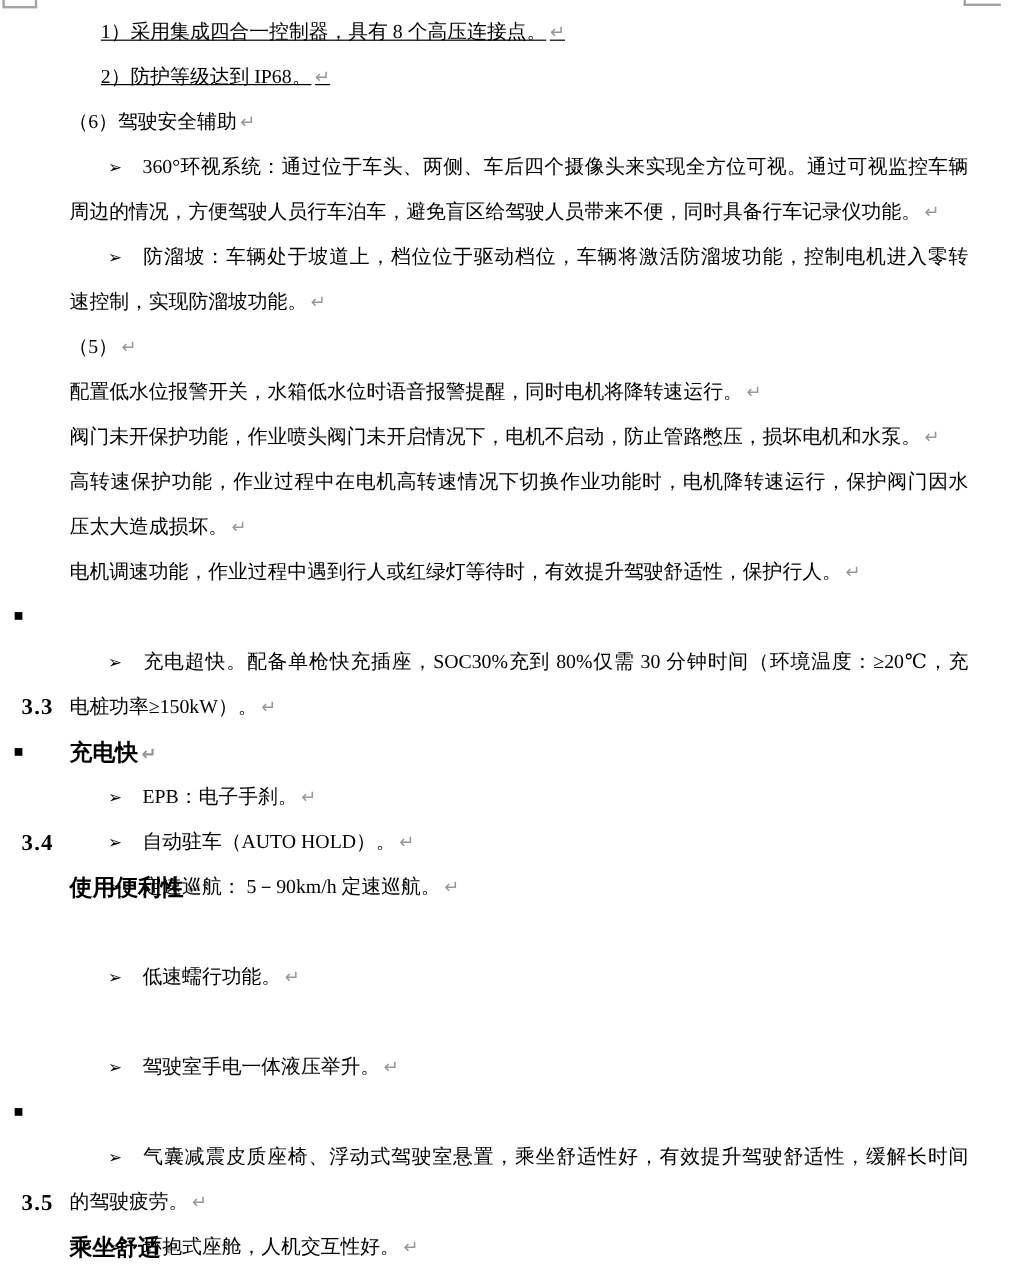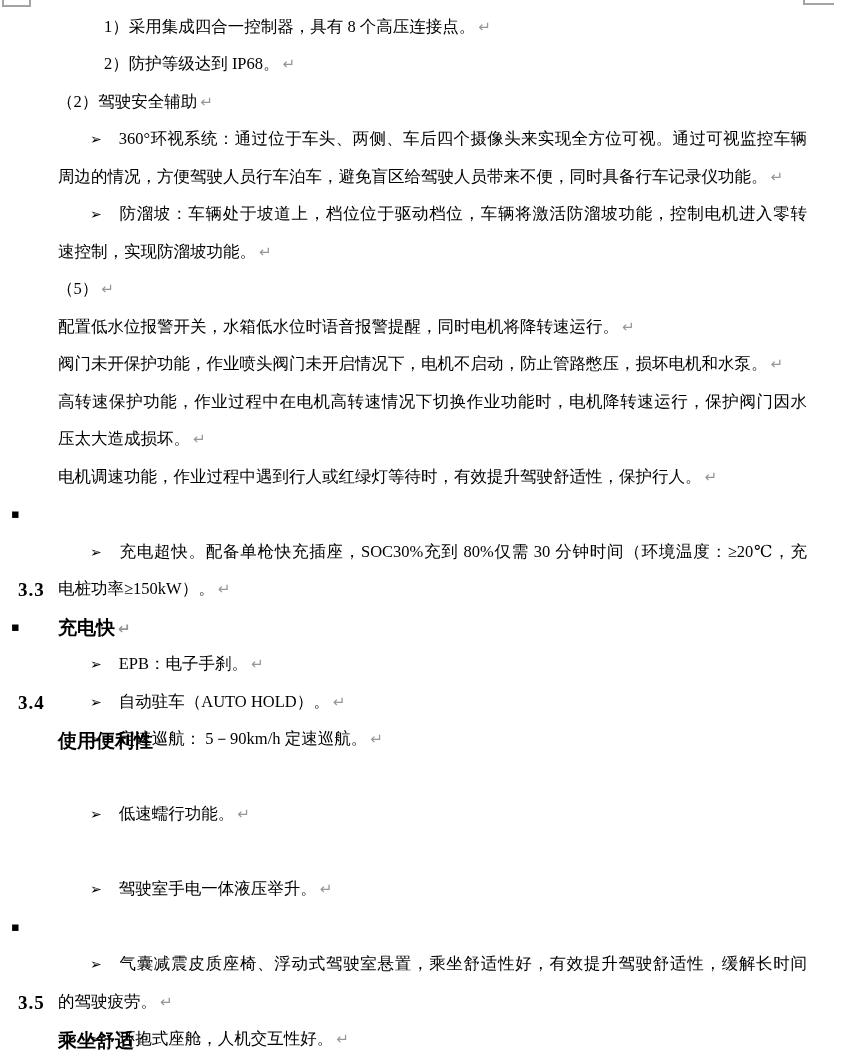--- a/index.html
+++ b/index.html
@@ -6,21 +6,21 @@
   .page{
     position:relative;
     width:844px;height:1063px;
     background:#ffffff;
     overflow:hidden;
     font-family:"Liberation Serif","DejaVu Serif",serif;
     font-size:16.5px;
     color:#000000;
   }
   .ln{position:absolute;height:38px;line-height:38px;white-space:pre;}
-  .num   {left:104px;}
+  .num   {left:84px;text-decoration:underline;}
   .paren {left:57px;}
   .body, .cont {left:58px;}
   .li    {left:90px;}
   .jfull {right:37px;white-space:normal;text-align:justify;text-align-last:justify;text-justify:inter-ideograph;}
   .tab{display:inline-block;width:17px;}
   .bu{font-family:"DejaVu Sans",sans-serif;font-size:14px;}
   .pi{color:#969696;font-size:15px;padding-left:3px;font-family:"DejaVu Sans",sans-serif;}
   .hd{left:0;right:0;font-weight:bold;font-size:19px;}
   .hd .hbul{position:absolute;left:11px;top:0;font-size:13px;font-family:"DejaVu Sans",sans-serif;}
   .hd .hnum{position:absolute;left:18px;letter-spacing:1px;}
@@ -39,21 +39,21 @@
 
 <div class="page">
 
   <div class="frag-left"></div>
   <div class="frag-right"></div>
 
   <div class="ln num" style="top:7.5px"><span>1）采用集成四合一控制器，具有 8 个高压连接点。</span><span class="pi">↵</span></div>
 
   <div class="ln num" style="top:45px"><span>2）防护等级达到 IP68。</span><span class="pi">↵</span></div>
 
-  <div class="ln paren" style="top:82.5px"><span>（2）驾驶安全辅助</span><span class="pi">↵</span></div>
+  <div class="ln paren" style="top:82.5px"><span>（6）驾驶安全辅助</span><span class="pi">↵</span></div>
 
   <div class="ln li jfull" style="top:120px"><span class="bu">➢</span><span class="tab"></span><span>360°环视系统：通过位于车头、两侧、车后四个摄像头来实现全方位可视。通过可视监控车辆</span></div>
 
   <div class="ln cont" style="top:157.5px"><span>周边的情况，方便驾驶人员行车泊车，避免盲区给驾驶人员带来不便，同时具备行车记录仪功能。</span><span class="pi">↵</span></div>
 
   <div class="ln li jfull" style="top:195px"><span class="bu">➢</span><span class="tab"></span><span>防溜坡：车辆处于坡道上，档位位于驱动档位，车辆将激活防溜坡功能，控制电机进入零转</span></div>
 
   <div class="ln cont" style="top:232.5px"><span>速控制，实现防溜坡功能。</span><span class="pi">↵</span></div>
 
   <div class="ln paren" style="top:270px"><span>（5）</span><span class="pi">↵</span></div>

